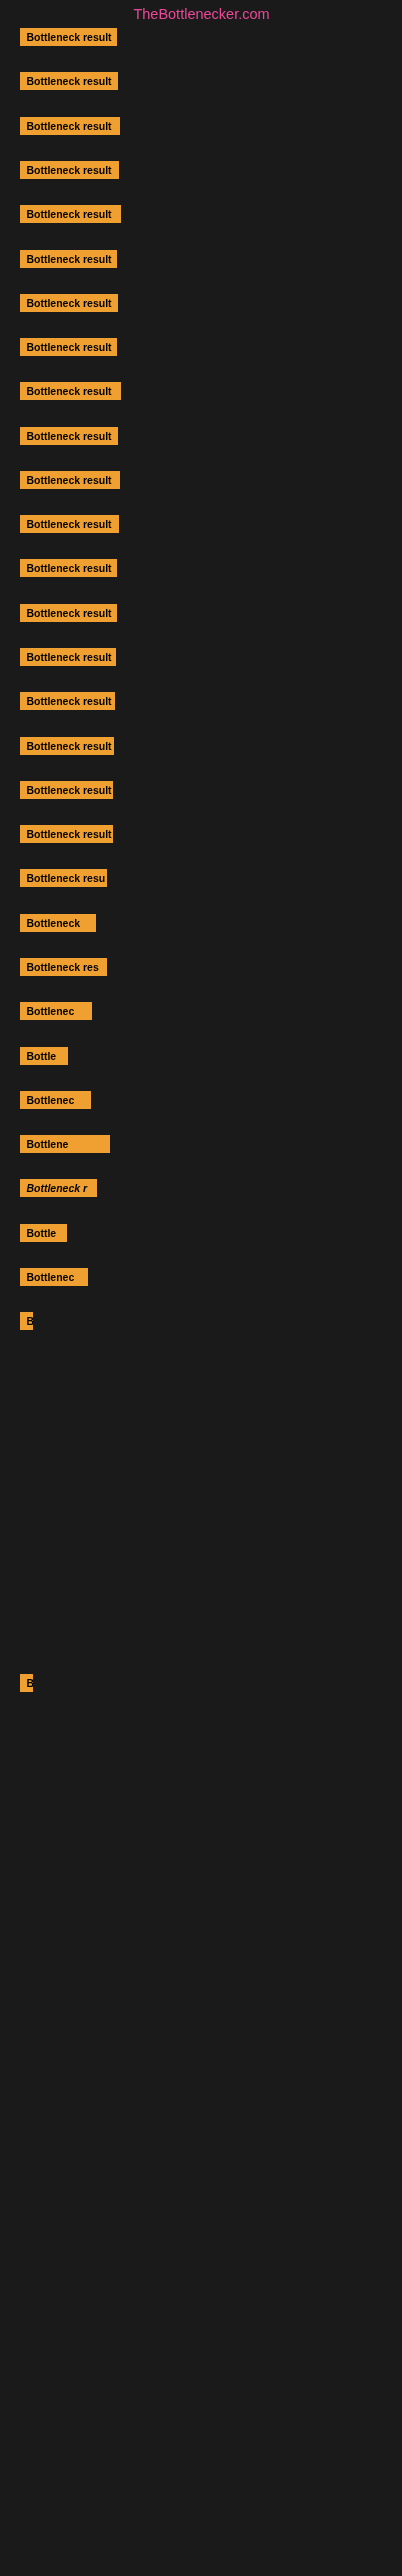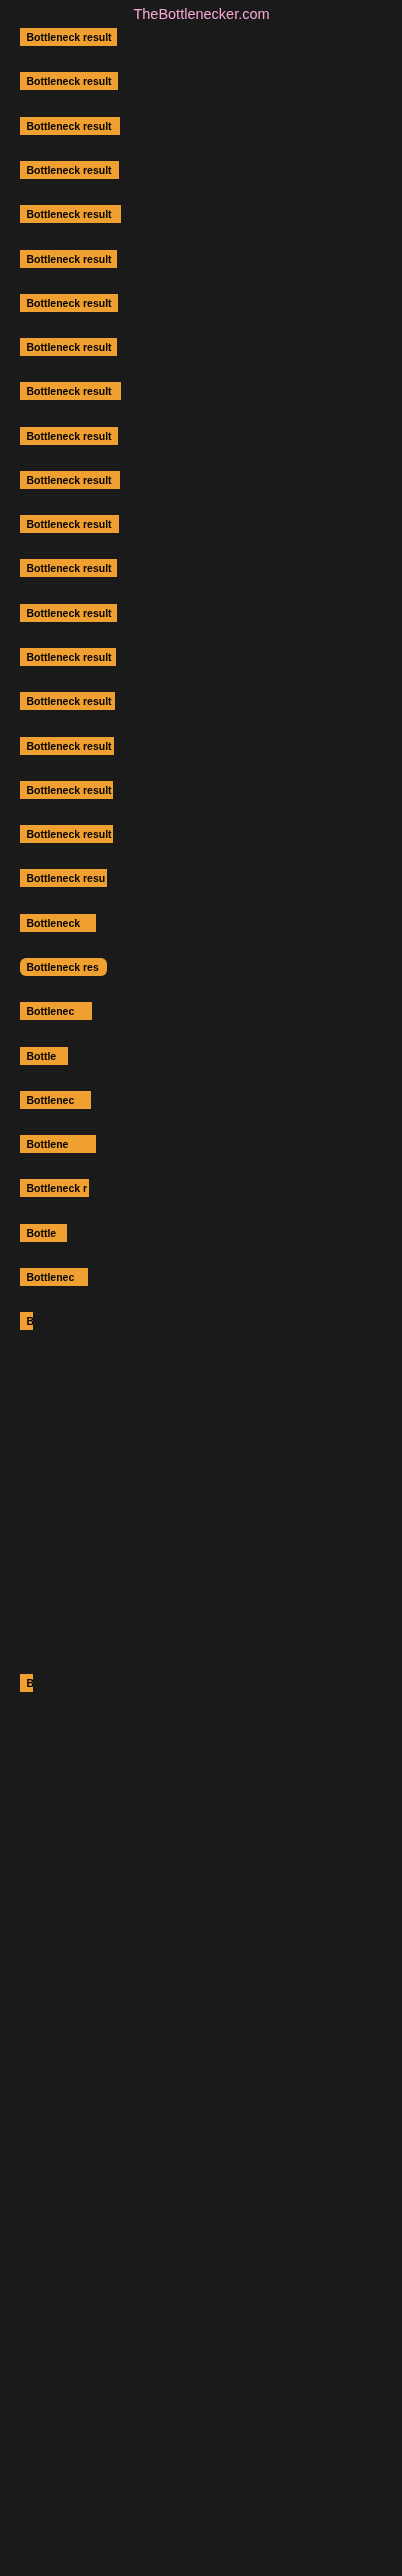--- a/index.html
+++ b/index.html
@@ -9,21 +9,21 @@
     }
     body {
       width: 403px;
       min-height: 2576px;
       background-color: #1a1a1a;
       font-family: Arial, sans-serif;
       position: relative;
     }
     .site-title {
       text-align: center;
-      color: #f9a8d4;
+      color: #ec4899;
       font-size: 14.5px;
       padding: 6.4px 0;
       background-color: #1a1a1a;
     }
     .bottleneck-item {
       position: absolute;
       left: 0;
       background-color: #f0a030;
       color: #000000;
       font-size: 10.5px;
@@ -54,24 +54,24 @@
     <div class="bottleneck-item" style="top: 515px; width: 99px;">Bottleneck result</div>
     <div class="bottleneck-item" style="top: 559px; width: 97px;">Bottleneck result</div>
     <div class="bottleneck-item" style="top: 604px; width: 97px;">Bottleneck result</div>
     <div class="bottleneck-item" style="top: 648px; width: 96px;">Bottleneck result</div>
     <div class="bottleneck-item" style="top: 692px; width: 95px;">Bottleneck result</div>
     <div class="bottleneck-item" style="top: 737px; width: 94px;">Bottleneck result</div>
     <div class="bottleneck-item" style="top: 781px; width: 93px;">Bottleneck result</div>
     <div class="bottleneck-item" style="top: 825px; width: 93px;">Bottleneck result</div>
     <div class="bottleneck-item" style="top: 869px; width: 87px;">Bottleneck resu</div>
     <div class="bottleneck-item" style="top: 914px; width: 76px;">Bottleneck</div>
-    <div class="bottleneck-item" style="top: 958px; width: 87px; border-radius: 6px;">Bottleneck res</div>
+    <div class="bottleneck-item" style="top: 958px; width: 87px;">Bottleneck res</div>
     <div class="bottleneck-item" style="top: 1002px; width: 72px;">Bottlenec</div>
     <div class="bottleneck-item" style="top: 1047px; width: 48px;">Bottle</div>
     <div class="bottleneck-item" style="top: 1091px; width: 71px;">Bottlenec</div>
-    <div class="bottleneck-item" style="top: 1135px; width: 76px;">Bottlene</div>
-    <div class="bottleneck-item" style="top: 1179px; width: 69px;">Bottleneck r</div>
+    <div class="bottleneck-item" style="top: 1135px; width: 90px;">Bottlene</div>
+    <div class="bottleneck-item" style="top: 1179px; width: 77px; font-style: italic;">Bottleneck r</div>
     <div class="bottleneck-item" style="top: 1224px; width: 47px;">Bottle</div>
     <div class="bottleneck-item" style="top: 1268px; width: 68px;">Bottlenec</div>
     <div class="bottleneck-item" style="top: 1312px; width: 11.3px;">B</div>
     <div class="bottleneck-item" style="top: 1674px; width: 11.3px;">B</div>
   </div>
 
 
 </body></html>

